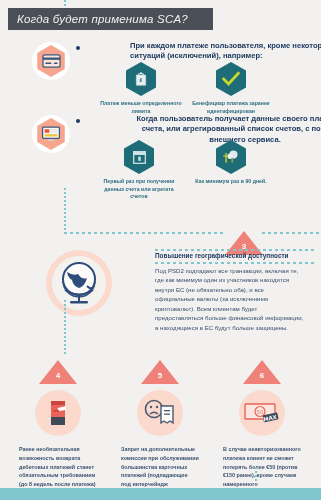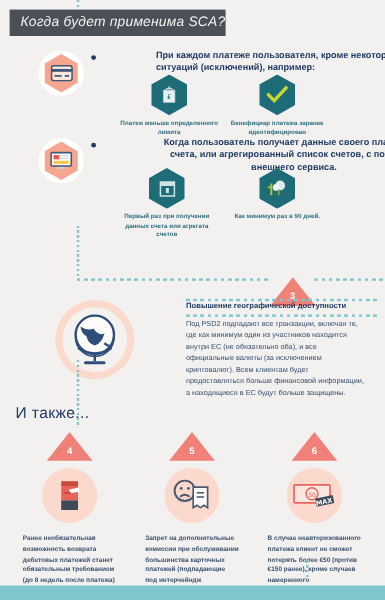--- a/index.html
+++ b/index.html
@@ -11,21 +11,21 @@
     position:relative;
   }
   .page{position:relative;width:321px;height:500px;background:#f2f1ef;overflow:hidden;}
 
   
   .top-stub{position:absolute;left:64px;top:0;width:2px;height:8px;
     background:repeating-linear-gradient(to bottom,#7fc6cd 0 2px,transparent 2px 4px);}
 
   
   .header-bar{
-    position:absolute;left:8px;top:8px;width:180px;height:22px;
+    position:absolute;left:8px;top:8px;width:205px;height:22px;
     background:#4a4f58;display:flex;align-items:center;padding-left:9px;
     box-sizing:border-box;
   }
   .header-bar .title{
     color:#f4f2ef;font-style:italic;font-size:11.5px;letter-spacing:.2px;
     white-space:nowrap;
   }
 
   
   .sec{position:absolute;}
@@ -231,21 +231,20 @@
       </svg>
     </div>
   </div>
 
   <div class="mid-title">Повышение географической доступности</div>
   <div class="dotrow" style="left:155px;top:249px;width:160px;"></div>
   <div class="dotrow" style="left:155px;top:262px;width:160px;"></div>
   <div class="mid-body">Под PSD2 подпадают все транзакции, включая те, где как минимум один из участников находится внутри ЕС (не обязательно оба), и все официальные валюты (за исключением криптовалют). Всем клиентам будет предоставляться больше финансовой информации, а находящиеся в ЕС будут больше защищены.</div>
 
   <div class="vline-left"></div>
-  <div class="ialso">И также...</div>
 
   <div class="col" style="left:8px;">
     <div class="tri">
       <span class="num">4</span>
     </div>
     <div class="circ">
       <svg width="26" height="30" viewBox="0 0 26 30">
         <rect x="6" y="3" width="14" height="4" fill="#c9473c"></rect>
         <rect x="6" y="7" width="14" height="12" fill="#e8645a"></rect>
         <rect x="6" y="19" width="14" height="8" fill="#3f4a58"></rect>

